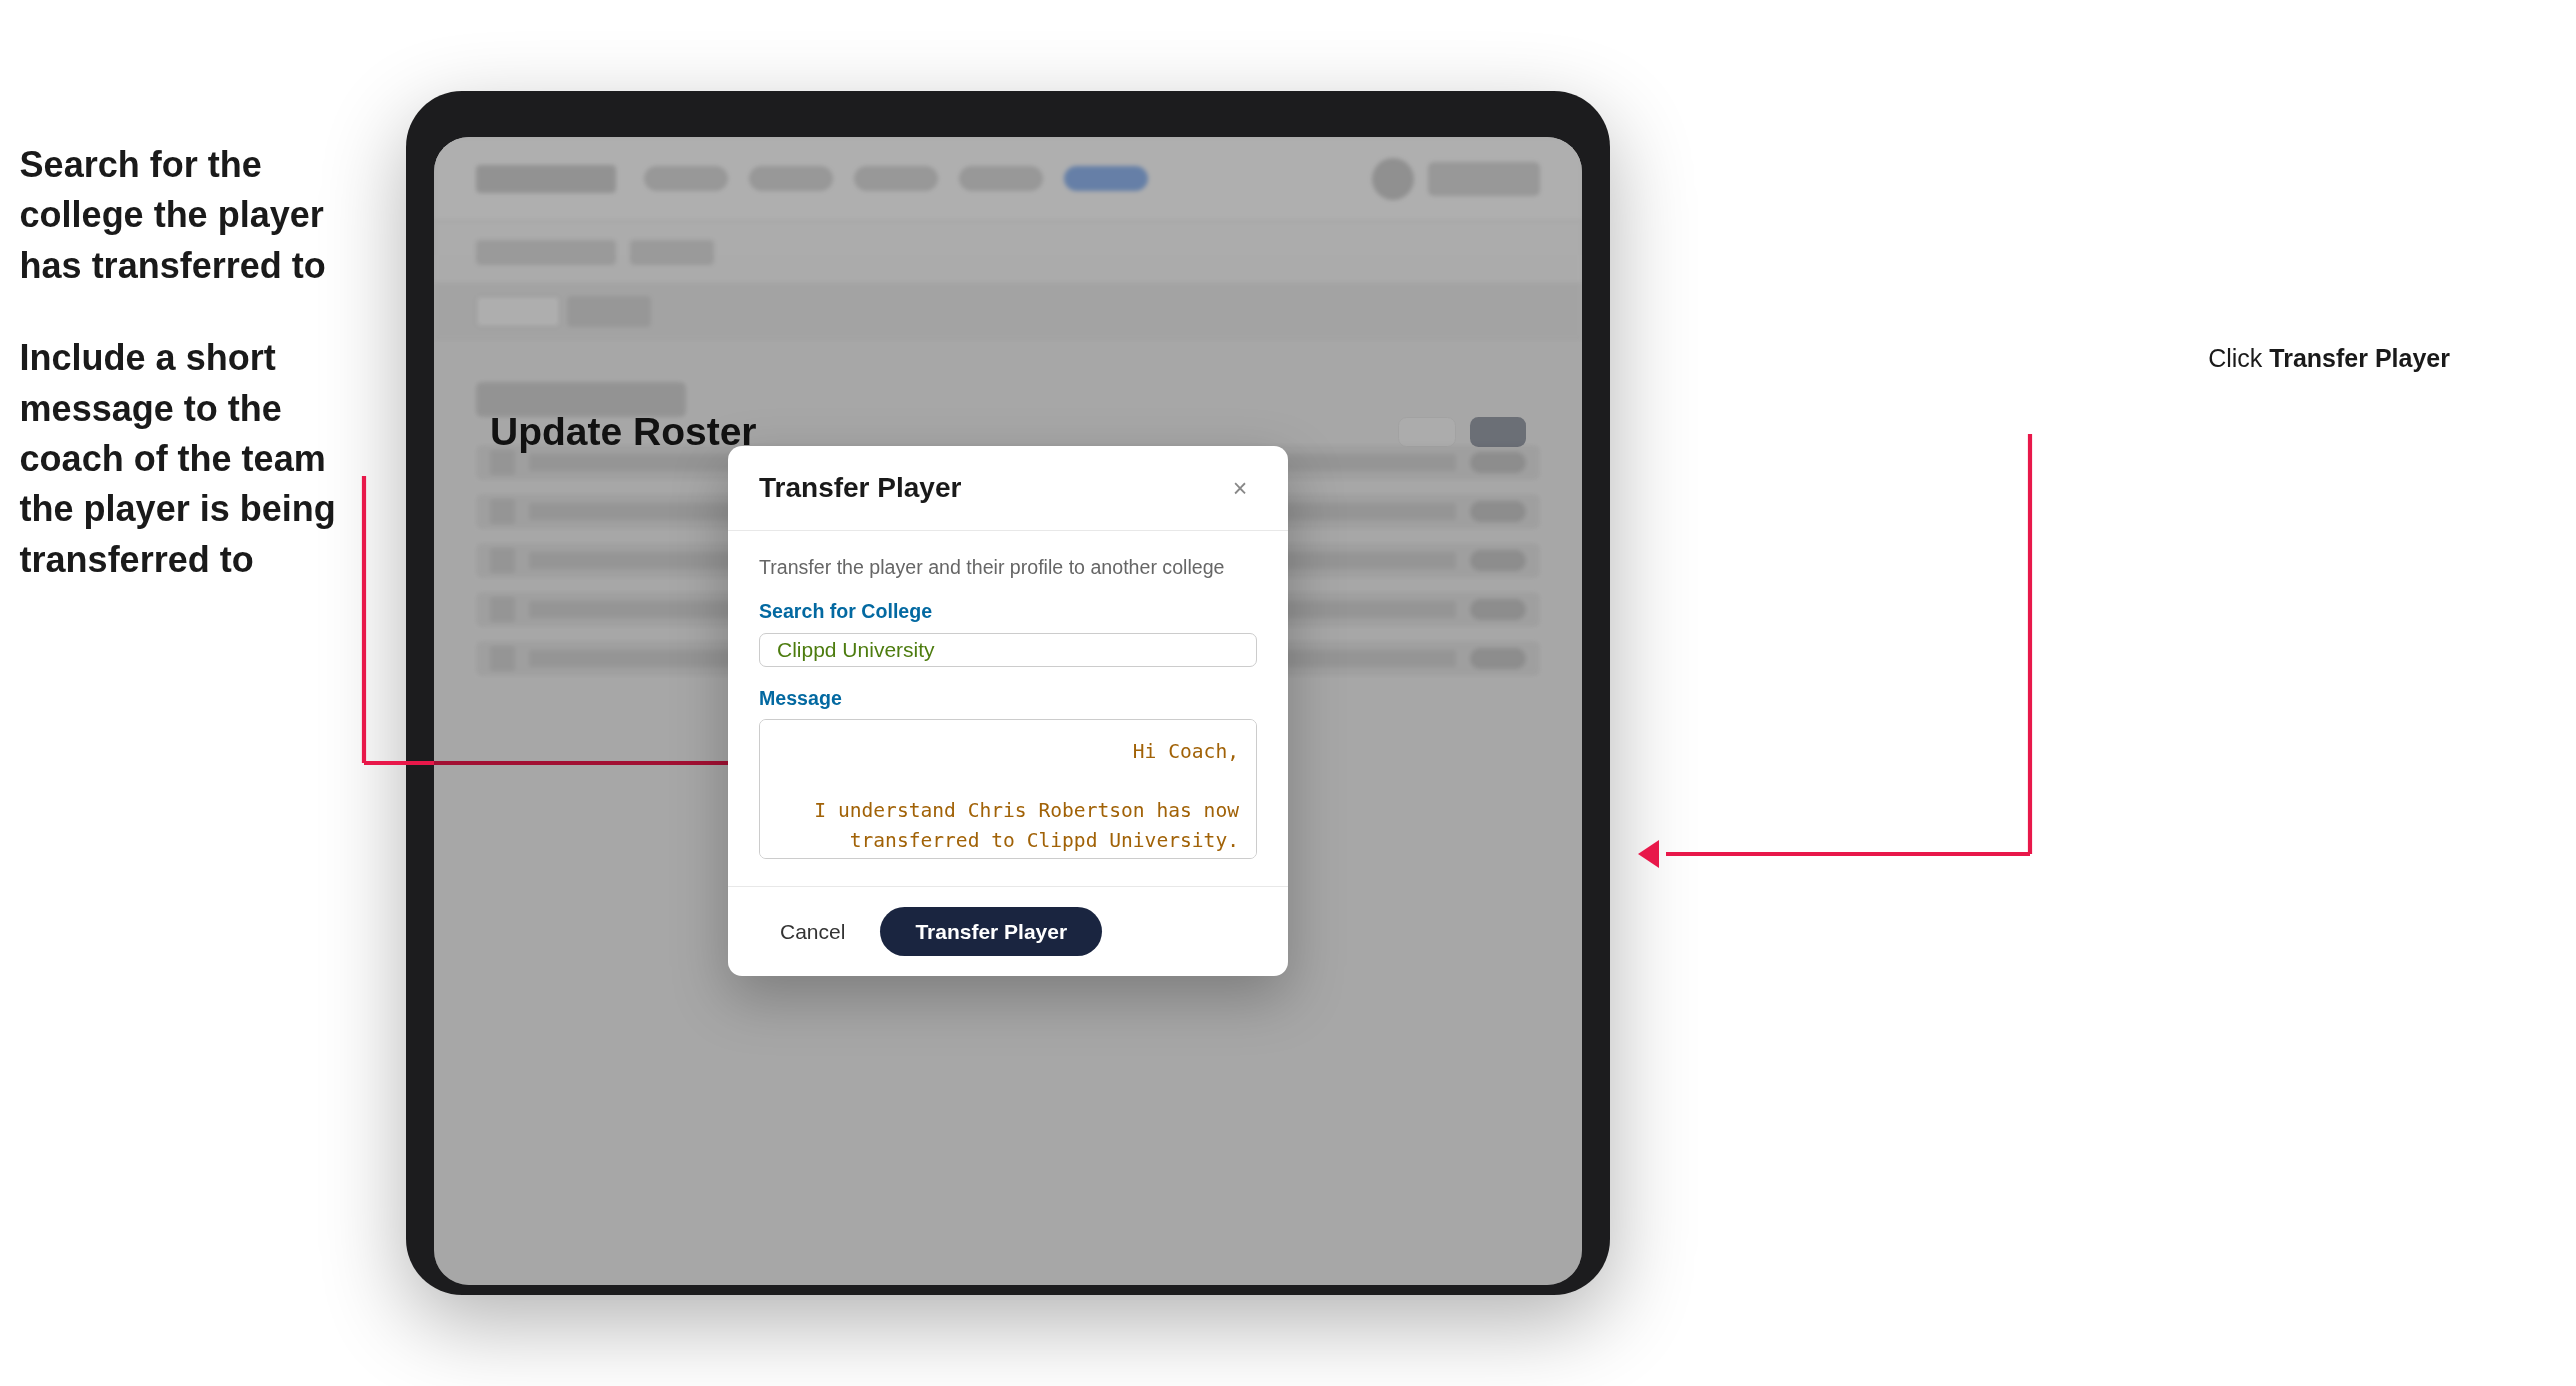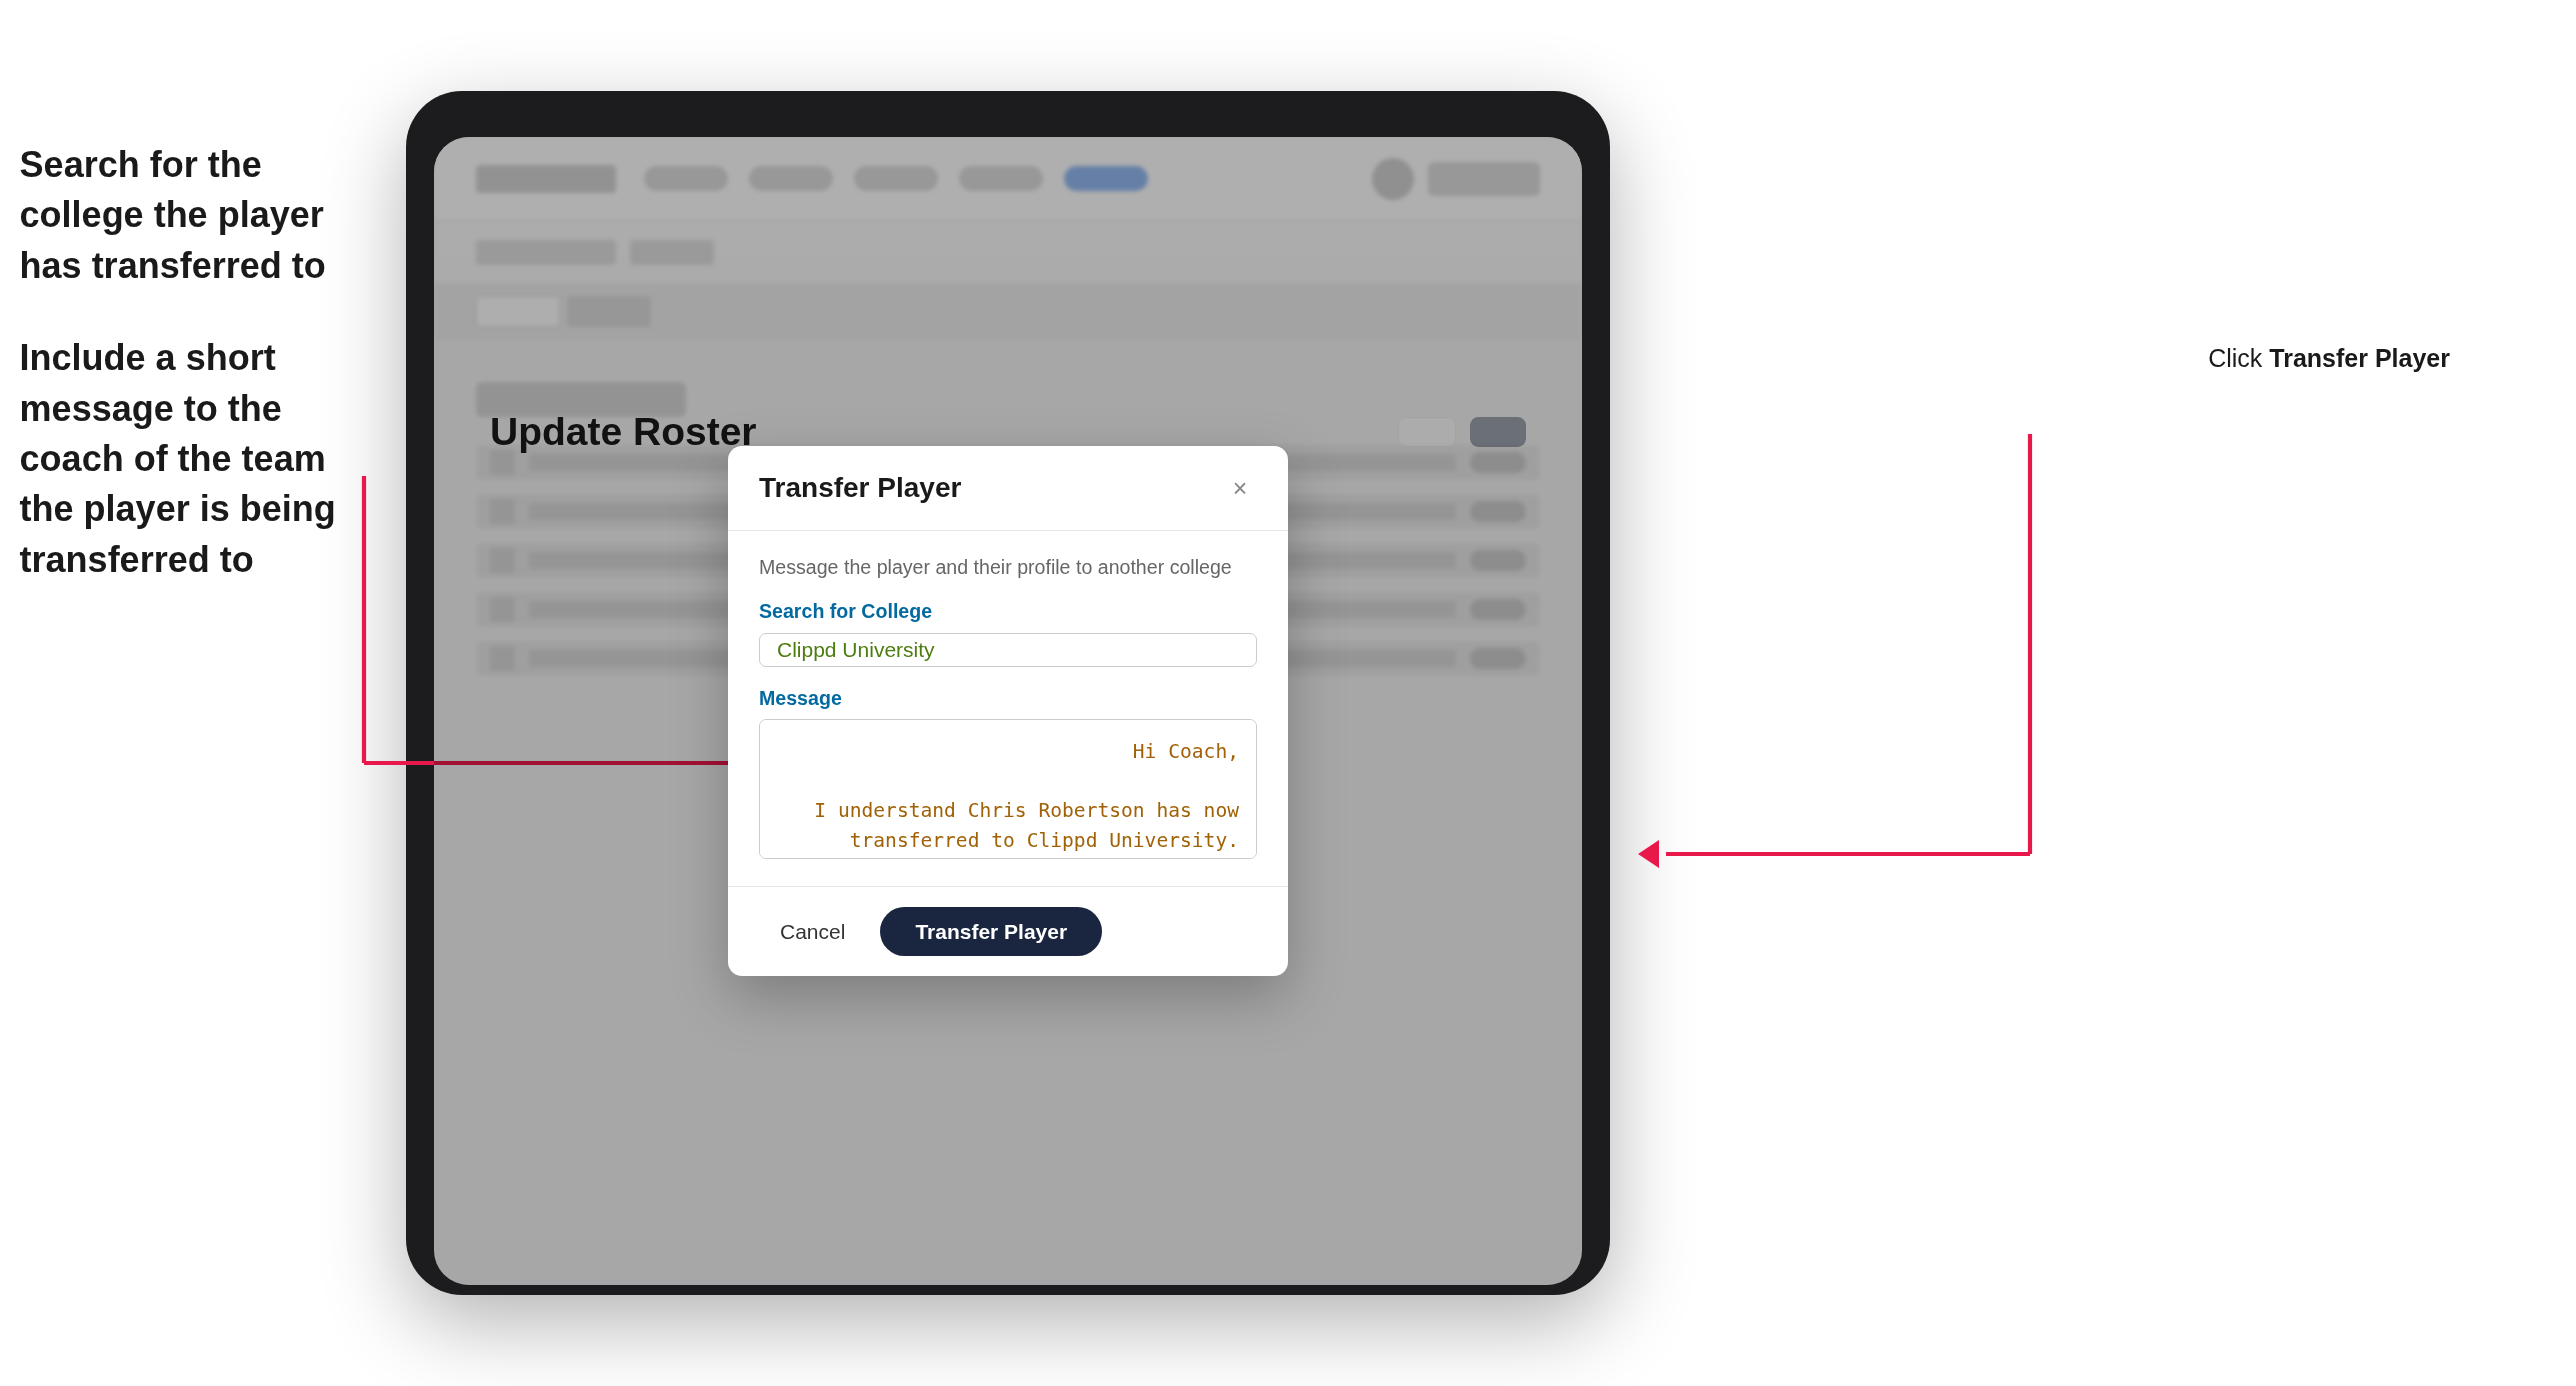--- a/index.html
+++ b/index.html
@@ -478,21 +478,21 @@
         </div>
       </div>
 
       <div class="modal-overlay">
         <div class="modal">
           <div class="modal-header">
             <span class="modal-title">Transfer Player</span>
             <button class="modal-close">×</button>
           </div>
           <div class="modal-body">
-            <p class="modal-subtitle">Message the player and their profile to another college</p>
+            <p class="modal-subtitle">Transfer the player and their profile to another college</p>
 
             <label class="form-label">Search for College</label>
             <input class="form-input" type="text" value="Clippd University" style="">
 
             <label class="form-label">Message</label>
             <textarea class="form-textarea" style="">Hi Coach,
 
 I understand Chris Robertson has now transferred to Clippd University. Please accept this transfer request when you can.</textarea>
           </div>
           <div class="modal-footer">

